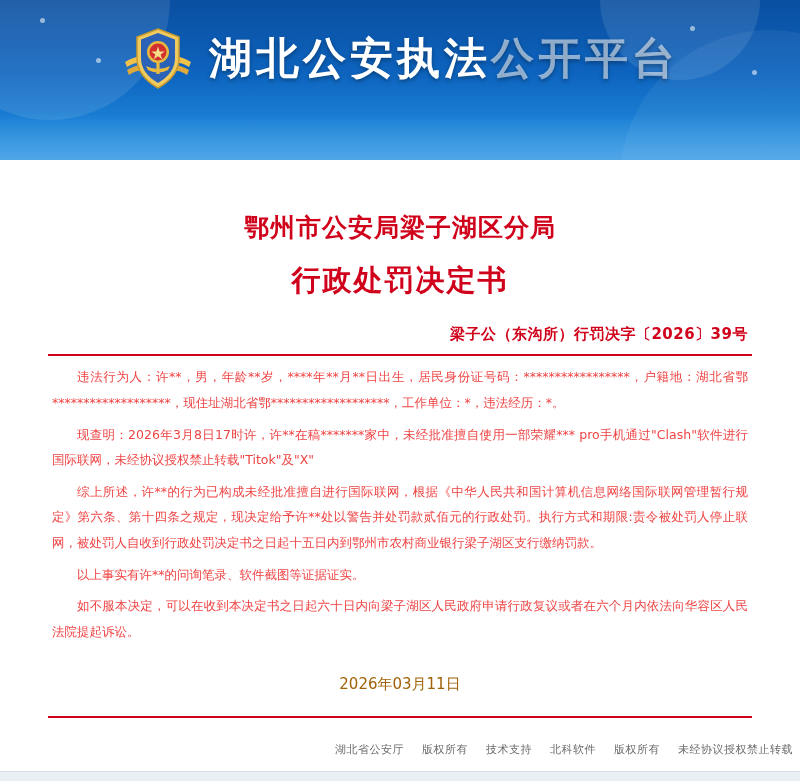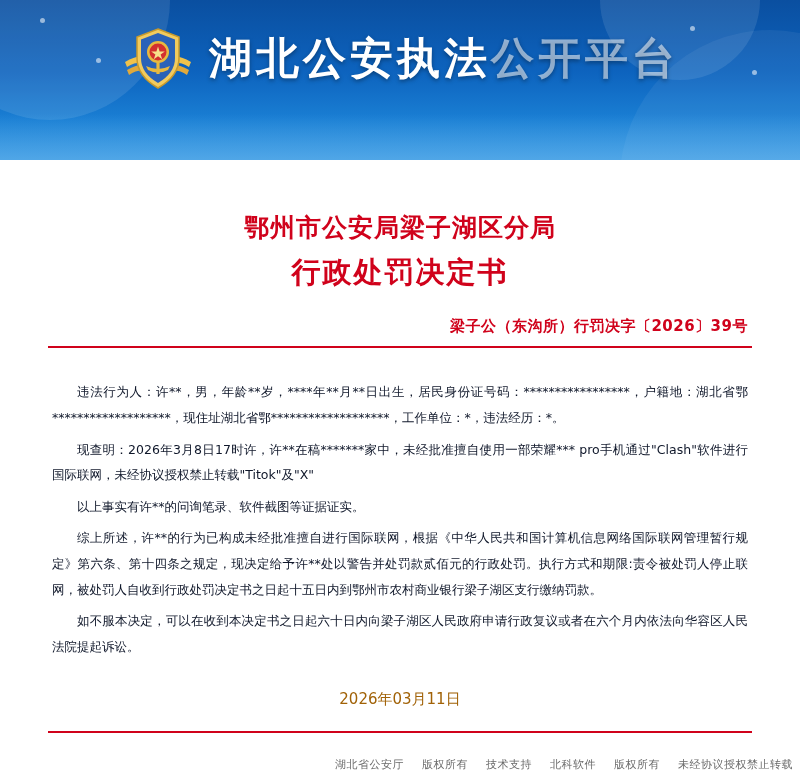--- a/index.html
+++ b/index.html
@@ -101,40 +101,40 @@
     line-height: 1.6;
   }
   .doc-title-2 {
     text-align: center;
     color: #d0021b;
     font-family: "DejaVu Sans", "Liberation Sans", sans-serif;
     font-size: 29px;
     font-weight: bold;
     letter-spacing: 2px;
     line-height: 1.7;
-    margin-top: 0;
+    margin-top: 8px;
   }
   .doc-number {
     margin-top: 20px;
     padding-right: 52px;
     text-align: right;
     color: #d0021b;
     font-family: "DejaVu Sans", "Liberation Sans", sans-serif;
     font-size: 15px;
     font-weight: bold;
     letter-spacing: 0.5px;
   }
   .red-rule {
     margin: 10px 48px 0 48px;
     height: 2px;
     background: #d0021b;
   }
   .doc-content {
-    padding: 31px 52px 0 52px;
-    color: #0f172a;
+    padding: 8px 52px 0 52px;
+    color: #ef4444;
     font-family: "DejaVu Sans", "Liberation Sans", sans-serif;
     font-size: 12.5px;
     line-height: 2.05;
     text-align: justify;
   }
   .doc-content p {
     margin: 0 0 6px 0;
     text-indent: 2em;
   }
   .doc-date {
@@ -227,22 +227,22 @@
       <div class="doc-title-1">鄂州市公安局梁子湖区分局</div>
       <div class="doc-title-2">行政处罚决定书</div>
 
       <div class="doc-number">梁子公（东沟所）行罚决字〔2026〕39号</div>
 
       <div class="red-rule"></div>
 
       <div class="doc-content">
         <p>违法行为人：许**，男，年龄**岁，****年**月**日出生，居民身份证号码：*****************，户籍地：湖北省鄂*******************，现住址湖北省鄂*******************，工作单位：*，违法经历：*。</p>
         <p>现查明：2026年3月8日17时许，许**在稿*******家中，未经批准擅自使用一部荣耀*** pro手机通过"Clash"软件进行国际联网，未经协议授权禁止转载"Titok"及"X"</p>
+        <p>综上所述，许**的行为已构成未经批准擅自进行国际联网，根据《中华人民共和国计算机信息网络国际联网管理暂行规定》第六条、第十四条之规定，现决定给予许**处以警告并处罚款贰佰元的行政处罚。执行方式和期限:责令被处罚人停止联网，被处罚人自收到行政处罚决定书之日起十五日内到鄂州市农村商业银行梁子湖区支行缴纳罚款。</p>
         <p>以上事实有许**的问询笔录、软件截图等证据证实。</p>
-        <p>综上所述，许**的行为已构成未经批准擅自进行国际联网，根据《中华人民共和国计算机信息网络国际联网管理暂行规定》第六条、第十四条之规定，现决定给予许**处以警告并处罚款贰佰元的行政处罚。执行方式和期限:责令被处罚人停止联网，被处罚人自收到行政处罚决定书之日起十五日内到鄂州市农村商业银行梁子湖区支行缴纳罚款。</p>
         <p>如不服本决定，可以在收到本决定书之日起六十日内向梁子湖区人民政府申请行政复议或者在六个月内依法向华容区人民法院提起诉讼。</p>
       </div>
 
       <div class="doc-date">2026年03月11日</div>
 
       <div class="red-rule-bottom"></div>
     </div>
 
     <div class="sub-strip">
       <span>湖北省公安厅</span>

